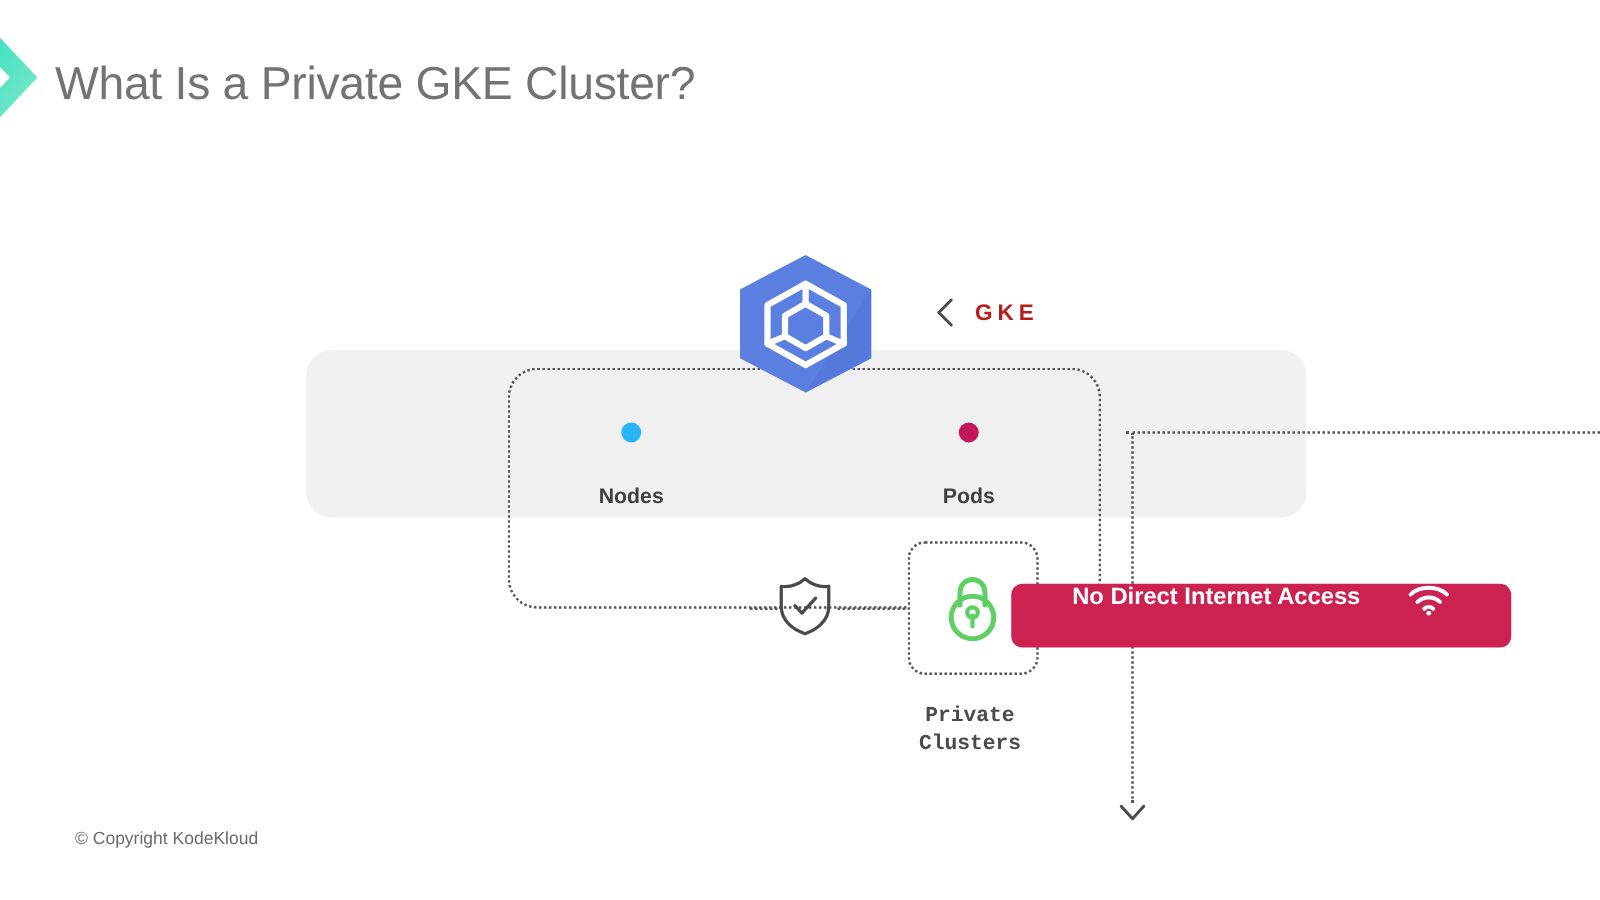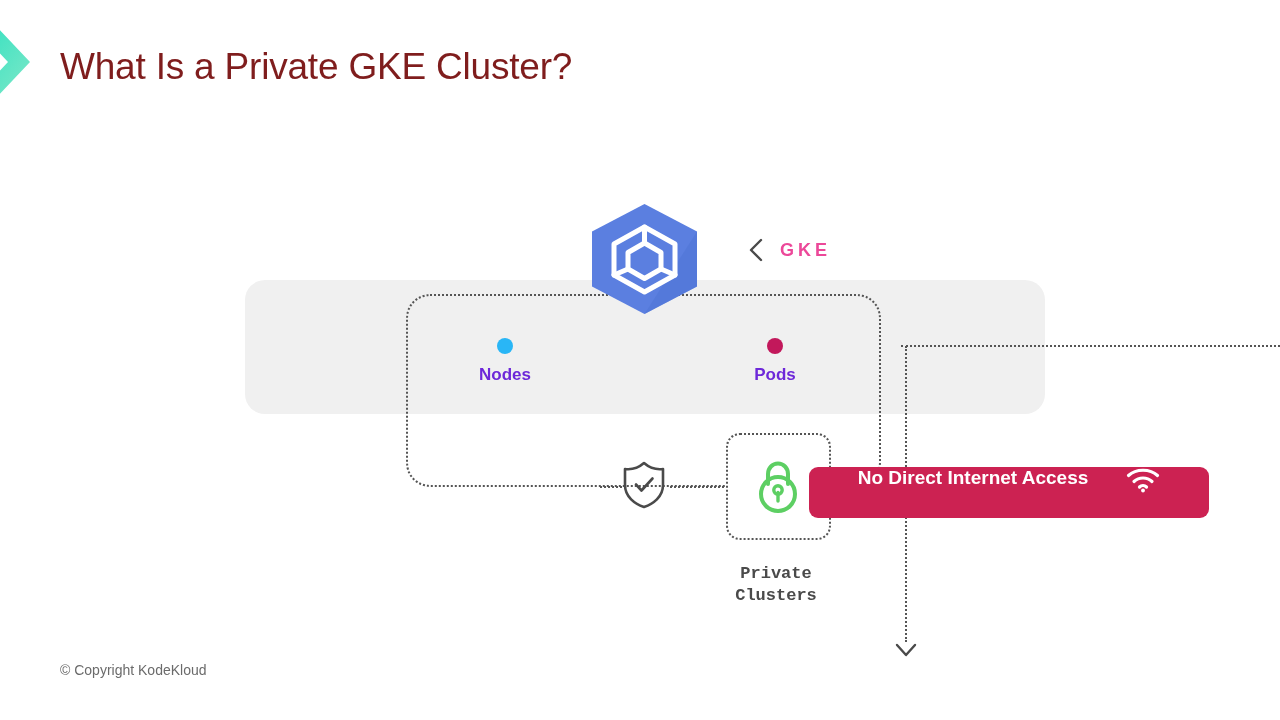--- a/index.html
+++ b/index.html
@@ -24,25 +24,25 @@
   
   .accent-chevron {
     position: absolute;
     left: -26px;
     top: 26px;
     width: 70px;
     height: 72px;
   }
   .page-title {
     position: absolute;
-    left: 60px;
+    left: 44px;
     top: 46px;
     font-size: 37px;
     font-weight: 400;
-    color: #7f1d1d;
+    color: #737373;
     letter-spacing: -0.2px;
     white-space: nowrap;
   }
 
   
   .diagram {
     position: absolute;
     left: 0;
     top: 0;
     width: 1280px;
@@ -86,21 +86,21 @@
   }
   .gke-chevron {
     width: 16px;
     height: 24px;
     display: block;
   }
   .gke-label {
     font-size: 18px;
     font-weight: 700;
     letter-spacing: 4px;
-    color: #ec4899;
+    color: #b91c1c;
   }
 
   
   .resources {
     position: absolute;
     left: 440px;
     top: 338px;
     width: 400px;
     display: flex;
     justify-content: space-between;
@@ -111,24 +111,24 @@
     align-items: center;
     width: 130px;
   }
   .resource .dot {
     width: 16px;
     height: 16px;
     border-radius: 50%;
     display: block;
   }
   .resource .res-label {
-    margin-top: 11px;
+    margin-top: 33px;
     font-size: 17px;
     font-weight: 700;
-    color: #6d28d9;
+    color: #404040;
     white-space: nowrap;
   }
 
   
   .shield-icon {
     position: absolute;
     left: 622px;
     top: 460px;
     width: 44px;
     height: 50px;

